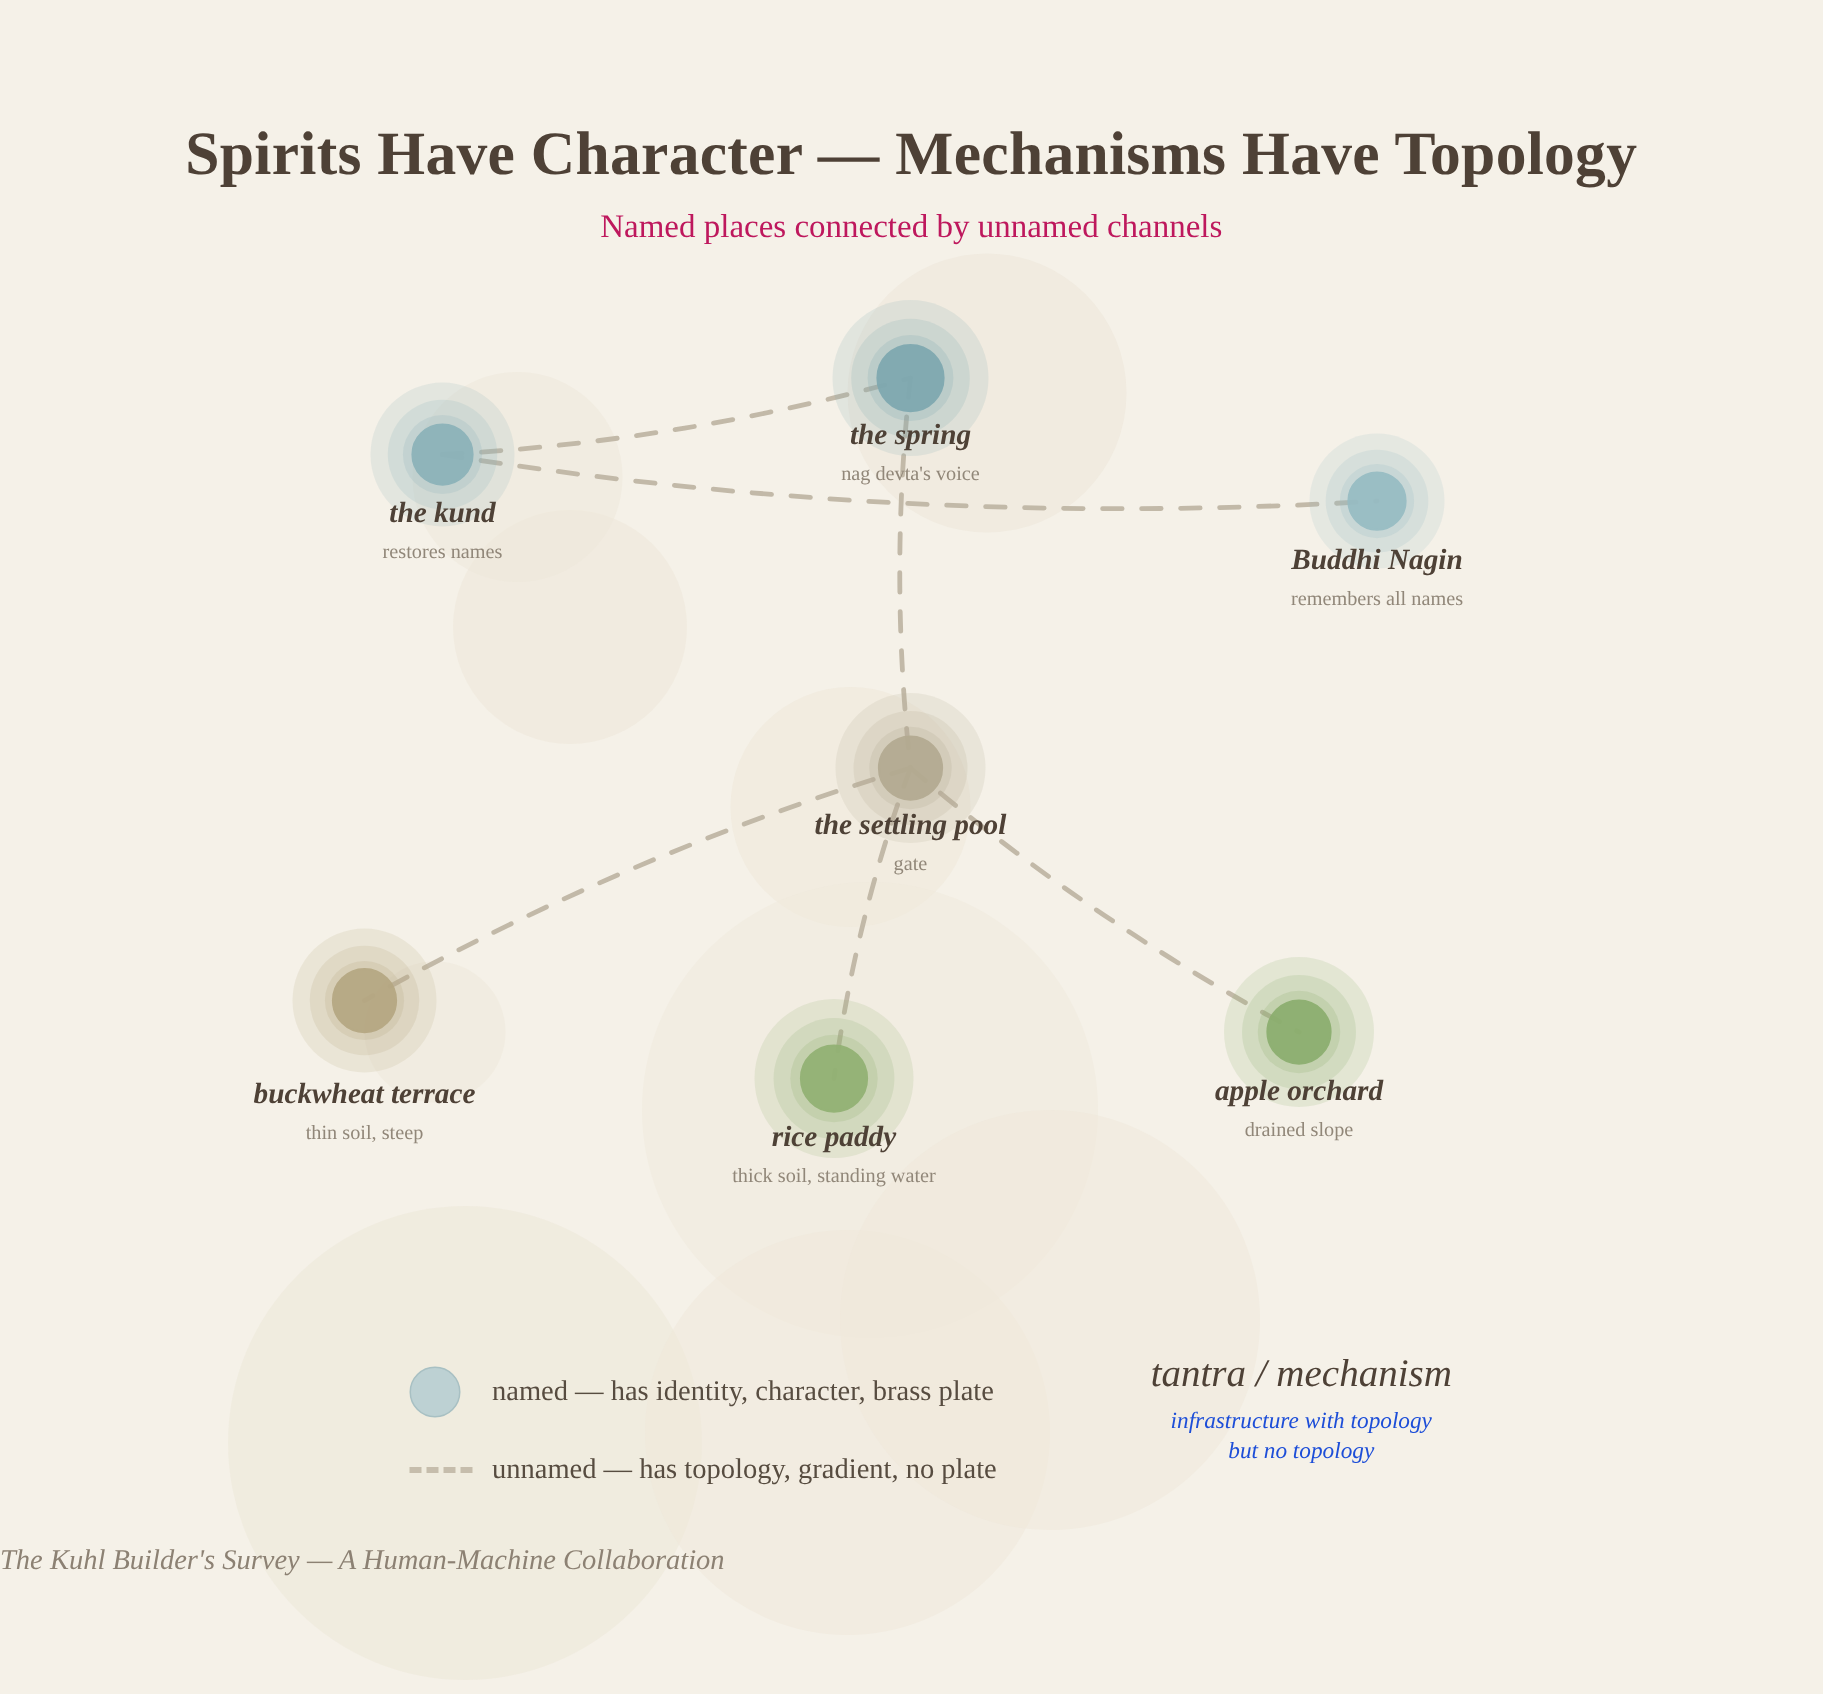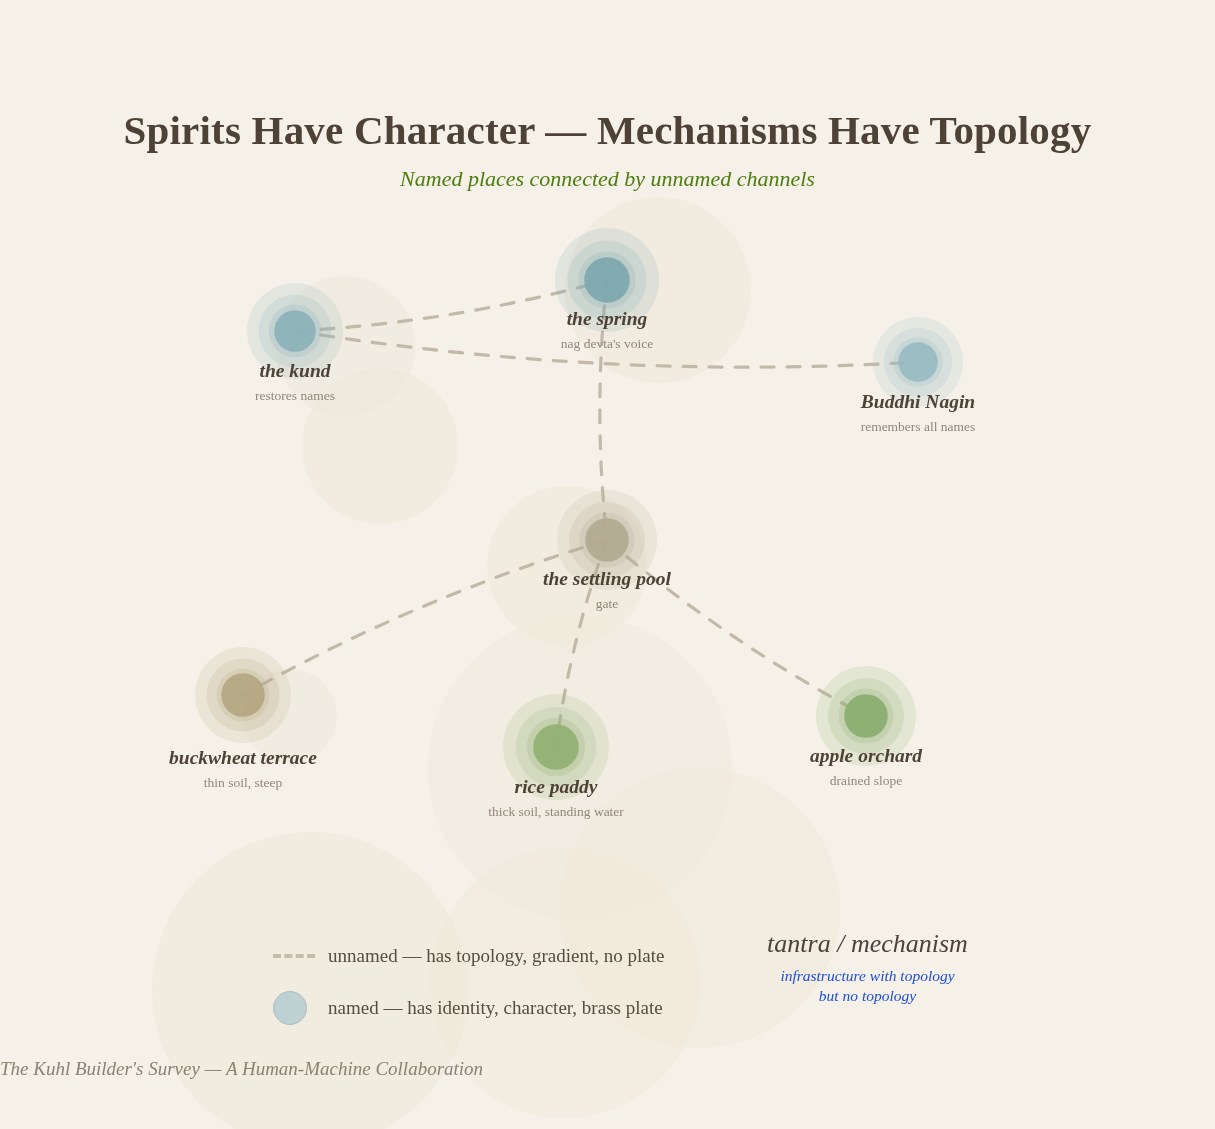--- a/index.html
+++ b/index.html
@@ -12,21 +12,20 @@
     background: #f5f1e8;
     font-family: "Liberation Serif", serif;
     overflow: hidden;
     position: relative;
   }
   #stage {
     position: relative;
     width: 1215px;
     height: 893px;
     background: #f5f1e8;
-    margin-top: 28px;
   }
 
   
   .header {
     position: absolute;
     top: 82px;
     left: 0;
     width: 1215px;
     text-align: center;
     pointer-events: none;
@@ -35,23 +34,22 @@
     font-family: "Liberation Serif", serif;
     font-weight: bold;
     font-size: 41px;
     line-height: 1.0;
     color: #4e4136;
     letter-spacing: 0.2px;
     margin: 0;
   }
   .subtitle {
     font-family: "Liberation Serif", serif;
-    font-style: italic;
     font-size: 22px;
-    color: #4d7c0f;
+    color: #be185d;
     margin-top: 15px;
   }
 
   
   .layer {
     position: absolute;
     inset: 0;
     width: 1215px;
     height: 1129px;
   }
@@ -259,29 +257,29 @@
       </div>
       <div class="node-label" style="left: 866px; top: 718px;">
         <div class="node-name">apple orchard</div>
         <div class="node-sub">drained slope</div>
       </div>
     </div>
 
   <div class="legend">
     <div class="legend-row">
       <span class="legend-swatch-wrap">
+        <span class="legend-dot"></span>
+      </span>
+      <span class="legend-text">named — has identity, character, brass plate</span>
+    </div>
+    <div class="legend-row">
+      <span class="legend-swatch-wrap">
         <span class="legend-dash"></span>
       </span>
       <span class="legend-text">unnamed — has topology, gradient, no plate</span>
-    </div>
-    <div class="legend-row">
-      <span class="legend-swatch-wrap">
-        <span class="legend-dot"></span>
-      </span>
-      <span class="legend-text">named — has identity, character, brass plate</span>
     </div>
   </div>
 
   <div class="annotation">
     <div class="annotation-title">tantra / mechanism</div>
     <div class="annotation-body">
       <div>infrastructure with topology</div>
       <div>but no topology</div>
     </div>
   </div>

